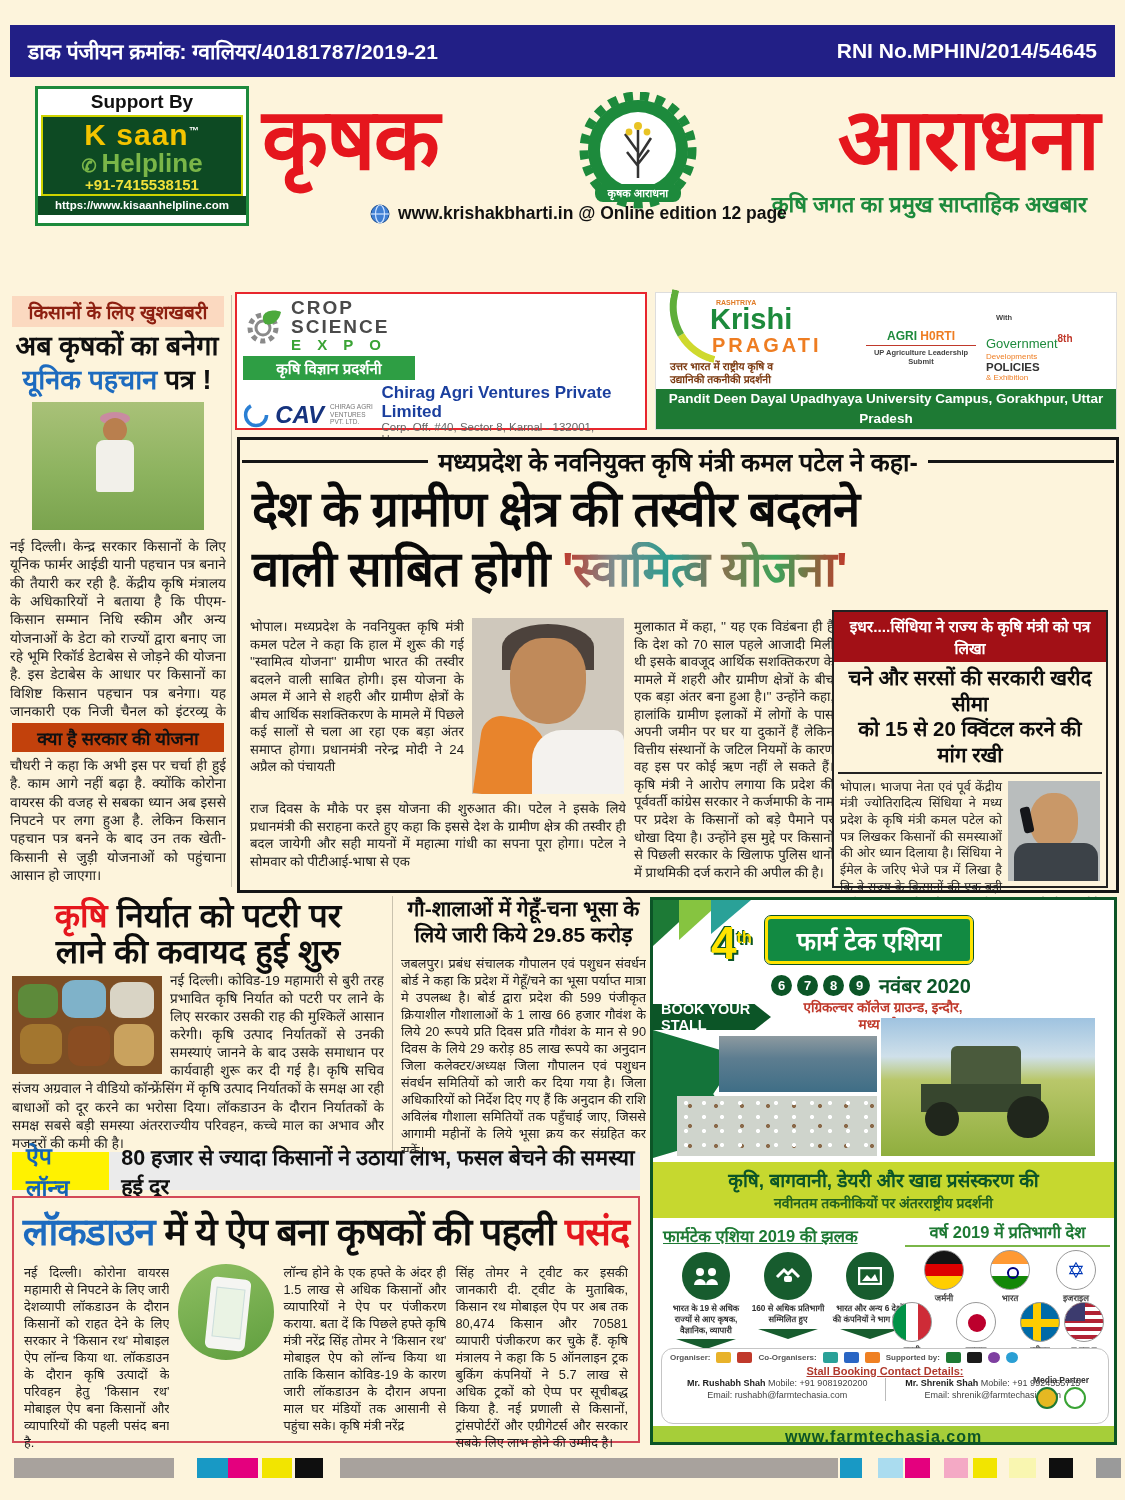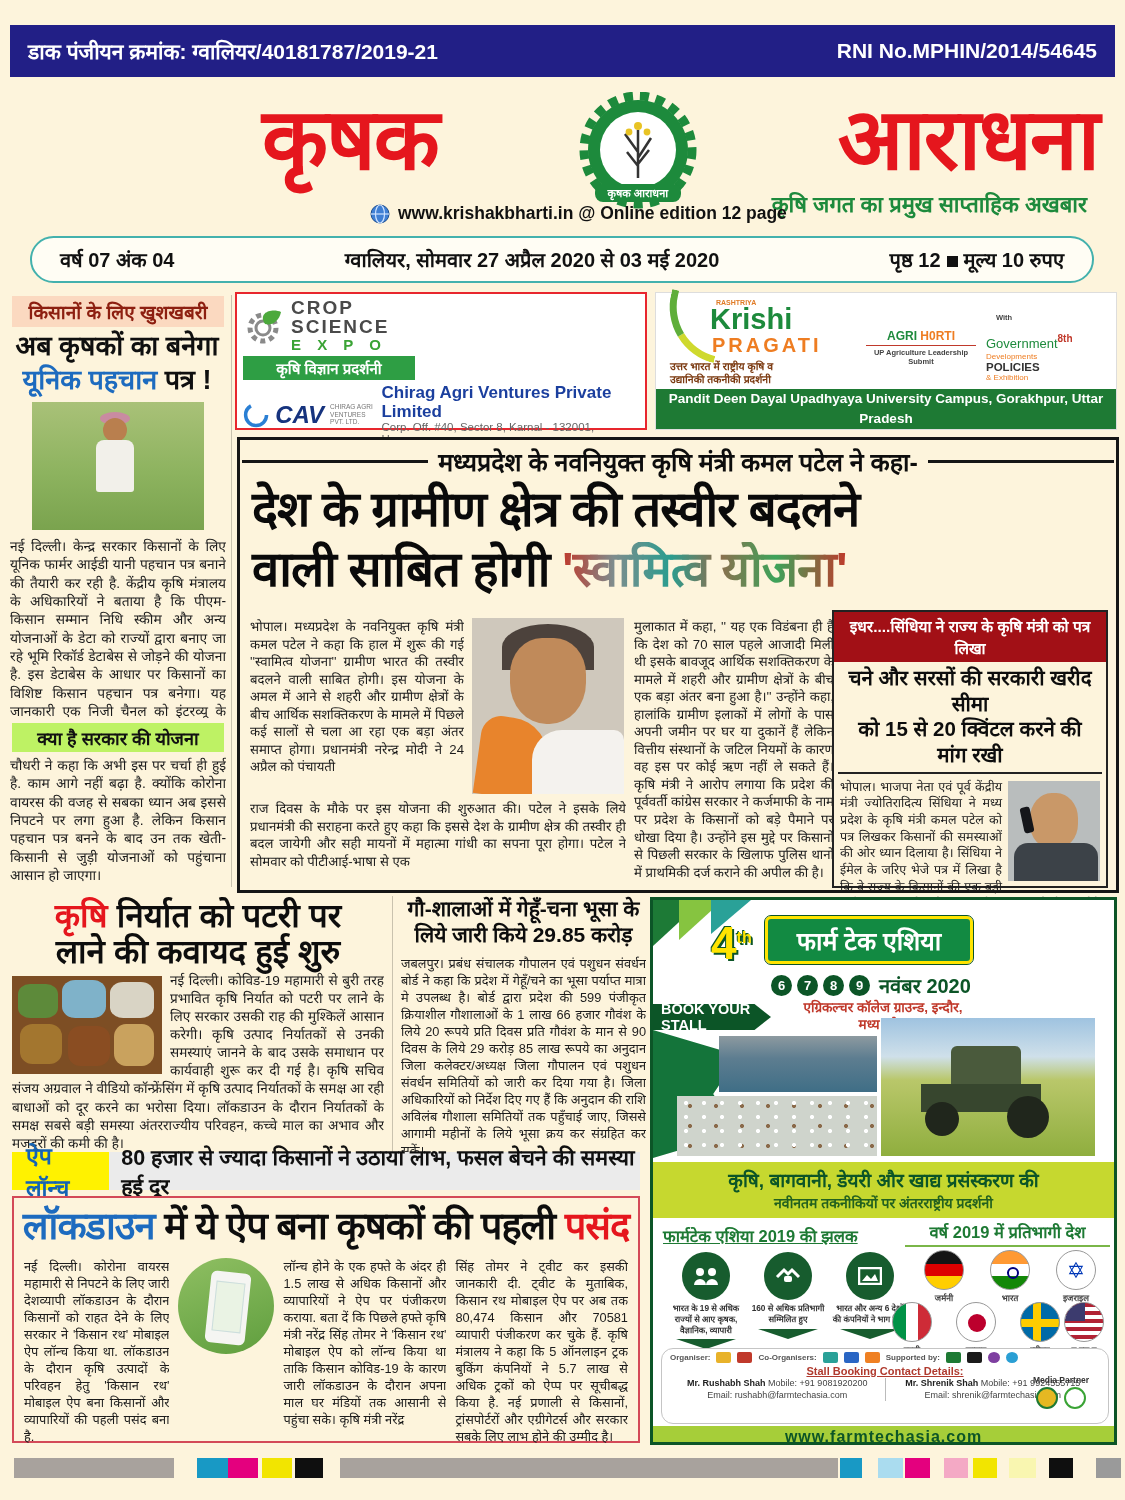--- a/index.html
+++ b/index.html
@@ -75,21 +75,21 @@
   
   .lkicker { left:12px; top:296px; width:212px; height:31px; background:#fbd9c0; color:#8d1f10; font-weight:bold;
              font-size:19px; display:flex; align-items:center; justify-content:center; }
   .lhead { left:6px; top:330px; width:222px; text-align:center; font-weight:bold; font-size:27px; line-height:1.25; color:#0f0f0f; }
   .lhead .blue { color:#1d6bbf; }
   .lphoto { left:32px; top:402px; width:172px; height:128px; background:linear-gradient(180deg,#a9c178 0%,#8db35f 55%,#7aa34e 100%); overflow:hidden; }
   .farmer-body { position:absolute; left:64px; top:38px; width:38px; height:52px; background:#f2f0ea; border-radius:8px 8px 3px 3px; }
   .farmer-head { position:absolute; left:71px; top:16px; width:24px; height:24px; border-radius:50%; background:#b97f4e; }
   .farmer-turban { position:absolute; left:68px; top:10px; width:30px; height:13px; border-radius:50%; background:#c98ba1; }
   .lbody1 { left:10px; top:538px; width:216px; height:180px; font-size:13.8px; }
-  .lsub { left:12px; top:723px; width:212px; height:29px; background:#bef264; font-weight:bold; font-size:18px;
+  .lsub { left:12px; top:723px; width:212px; height:29px; background:#c2410c; font-weight:bold; font-size:18px;
           display:flex; align-items:center; justify-content:center; color:#111; }
   .lbody2 { left:10px; top:757px; width:216px; height:130px; font-size:13.8px; }
   .colrule { left:231px; top:295px; width:1px; height:592px; background:#c9c2ae; }
 
   
   .mainbox { left:237px; top:437px; width:882px; height:456px; border:3px solid #151515; background:#fdf4dc; }
   .mkicker { display:flex; align-items:center; gap:10px; padding:4px 2px 0; }
   .mkicker .line { flex:1; height:3px; background:#151515; }
   .mkicker .ktext { font-weight:bold; font-size:25px; color:#0d0d0d; white-space:nowrap; }
   .mhead { padding:2px 12px 0; font-weight:bold; font-size:49px; line-height:1.22; color:#0a0a0a; letter-spacing:-1px; }
@@ -129,21 +129,21 @@
   .gaubody { margin-top:6px; font-size:12.8px; }
 
   
   .appstrip { left:12px; top:1152px; width:628px; height:38px; background:#ebebeb; display:flex; align-items:center; }
   .appbadge { background:#fff200; color:#1464b4; font-weight:bold; font-size:23px; height:38px; display:flex;
               align-items:center; padding:0 14px; }
   .appstriptext { font-weight:bold; font-size:21.5px; color:#101010; padding-left:12px; }
 
   
   .appbox { left:12px; top:1196px; width:628px; height:247px; border:2.5px solid #d34a58; background:#fdf4dc; }
-  .apphead { text-align:center; font-weight:bold; font-size:38px; color:#0d0d0d; letter-spacing:-1px; }
+  .apphead { text-align:center; font-weight:bold; font-size:38px; padding-top:6px; color:#0d0d0d; letter-spacing:-1px; }
   .apphead .blue { color:#1d6bbf; } .apphead .red { color:#e5161d; }
   .appcols { display:flex; gap:9px; padding:8px 10px 0; }
   .appcols .c { font-size:12.8px; }
   .phonepic { width:96px; height:96px; border-radius:50%; background:linear-gradient(160deg,#8fbf62,#5f9e3e); position:relative; overflow:hidden; flex:0 0 96px; }
   .phonepic .ph { position:absolute; left:30px; top:14px; width:40px; height:72px; background:#f5f5f2; border-radius:6px; transform:rotate(6deg); }
   .phonepic .scr { position:absolute; left:36px; top:24px; width:29px; height:50px; background:#eaf3e4; border:1px solid #cdd; transform:rotate(6deg); }
 
   
   .ftad { left:650px; top:897px; width:467px; height:548px; border:3px solid #0c5527; background:#fff; overflow:hidden; }
   .ft-tri { position:absolute; width:0; height:0; }
@@ -217,20 +217,29 @@
 </head>
 <body>
 
 <div class="page">
 
   <div class="abs topbar">
     <span>डाक पंजीयन क्रमांक: ग्वालियर/40181787/2019-21</span>
     <span>RNI No.MPHIN/2014/54645</span>
   </div>
 
+  <div class="abs support">
+    <div class="support-title">Support By</div>
+    <div class="kbox">
+      <div class="kline1"><span>K saan</span><sup style="font-size:10px;color:#fff;">™</sup></div>
+      <div class="kline2"><span style="font-size:18px;">✆ </span><span>Helpline</span></div>
+      <div class="kphone">+91-7415538151</div>
+    </div>
+    <div class="kweb">https://www.kisaanhelpline.com</div>
+  </div>
 
   <div class="abs title-row">
     <span class="title-word">कृषक</span>
     <span class="emblem">
       <svg class="abs" width="122" height="122" viewBox="0 0 122 122">
         <circle cx="61" cy="58" r="50" fill="#1d8a3c"></circle>
         <circle cx="61" cy="58" r="54" fill="none" stroke="#1d8a3c" stroke-width="9" stroke-dasharray="9 7"></circle>
         <circle cx="61" cy="58" r="38" fill="#fff"></circle>
         <path d="M61 86 L61 38 M61 60 L48 42 M61 66 L74 46 M61 74 L50 60 M61 72 L72 58" stroke="#333" stroke-width="2.5" fill="none"></path>
         <circle cx="61" cy="34" r="4" fill="#e8c324"></circle>
@@ -247,27 +256,20 @@
 
   <div class="abs online">
     <svg class="globe" viewBox="0 0 20 20">
       <circle cx="10" cy="10" r="9" fill="#3f7fd4" stroke="#1b4d8f"></circle>
       <ellipse cx="10" cy="10" rx="4.5" ry="9" fill="none" stroke="#cfe3ff" stroke-width="1.2"></ellipse>
       <line x1="1" y1="10" x2="19" y2="10" stroke="#cfe3ff" stroke-width="1.2"></line>
     </svg>
     <span>www.krishakbharti.in @ Online edition 12 page</span>
   </div>
 
-  <div class="abs dateline">
-    <span>वर्ष 07   अंक 04</span>
-    <span>ग्वालियर, सोमवार 27 अप्रैल 2020 से 03 मई 2020</span>
-    <span>
-      <span>पृष्ठ 12</span><span class="sq"></span><span>मूल्य 10 रुपए</span>
-    </span>
-  </div>
 
   <div class="abs cropad">
     <div class="toprow">
       <div>
         <div class="croplogo">
           <svg class="gearleaf" viewBox="0 0 44 44">
             <circle cx="20" cy="24" r="13" fill="none" stroke="#8a8a8a" stroke-width="5" stroke-dasharray="5 4"></circle>
             <circle cx="20" cy="24" r="7" fill="#fff" stroke="#8a8a8a" stroke-width="3"></circle>
             <path d="M22 20 C14 8, 30 4, 38 8 C36 18, 28 22, 22 20 Z" fill="#4ca93c"></path>
           </svg>

